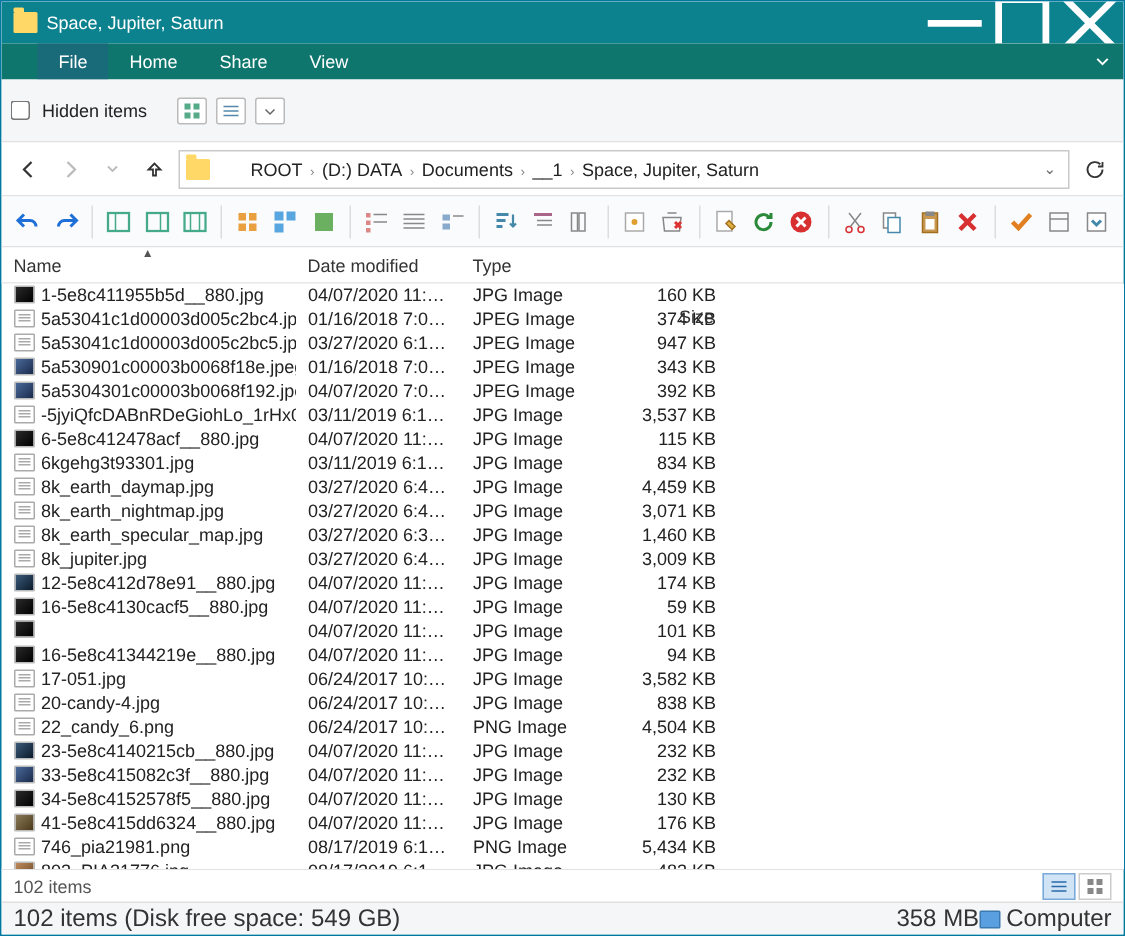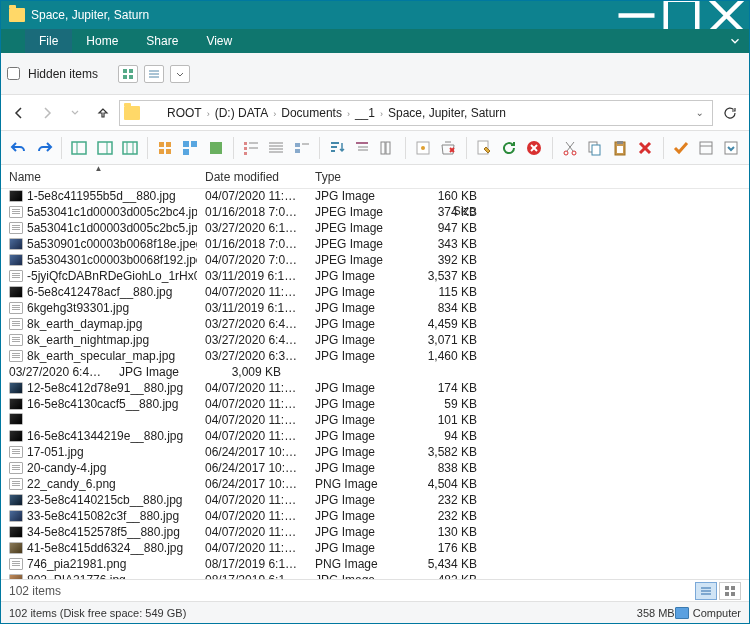--- a/index.html
+++ b/index.html
@@ -71,21 +71,21 @@
   .thumb.c2{background:linear-gradient(135deg,#4a6a9a,#1a2a4a);}
   .thumb.c3{background:linear-gradient(135deg,#2a2a2a,#000);}
   .thumb.c4{background:linear-gradient(135deg,#8a7a5a,#4a3a1a);}
   .thumb.c5{background:linear-gradient(135deg,#3a5a7a,#0a1a2a);}
   
   
   .status1 { height:22px; border-top:1px solid #e1e1e1; display:flex; align-items:center; padding:0 8px; font-size:12px; color:#555; background:#fff;}
   .status1 .spacer{flex:1;}
   .status1 .view-sw { width:22px;height:18px;border:1px solid #ccc;margin-left:2px;display:flex;align-items:center;justify-content:center;}
   .status1 .view-sw.active{background:#d0e4f5;border-color:#7aa8d8;}
-  .status2 { height:22px; border-top:1px solid #e1e1e1; display:flex; align-items:center; padding:0 8px; font-size:11px; color:#333; background:#f5f6f7;}
+  .status2 { height:22px; border-top:1px solid #e1e1e1; display:flex; align-items:center; padding:0 8px; font-size:16px; color:#333; background:#f5f6f7;}
   .status2 .spacer{flex:1;}
   .comp-ic { width:14px;height:12px;background:#5aa0e0;border:1px solid #3a7ab0;border-radius:1px;margin-right:4px;}
   
   
   .list::-webkit-scrollbar { width:16px; }
   .list::-webkit-scrollbar-track { background:#f0f0f0; }
   .list::-webkit-scrollbar-thumb { background:#c0c0c0; border:3px solid #f0f0f0; border-radius:8px;}
   .list::-webkit-scrollbar-button { height:16px; background:#f0f0f0;}
 </style>
 </head>
@@ -471,20 +471,24 @@
     <div class="row">
       <div class="cell name">
         <div class="thumb doc"></div>
         <span>8k_earth_specular_map.jpg</span>
       </div>
   <div class="cell date">03/27/2020 6:37 PM</div>
   <div class="cell type">JPG Image</div>
   <div class="cell size">1,460 KB</div>
     </div>
     <div class="row">
+      <div class="cell name">
+        <div class="thumb doc"></div>
+        <span>8k_jupiter.jpg</span>
+      </div>
   <div class="cell date">03/27/2020 6:45 PM</div>
   <div class="cell type">JPG Image</div>
   <div class="cell size">3,009 KB</div>
     </div>
     <div class="row">
       <div class="cell name">
         <div class="thumb c5"></div>
         <span>12-5e8c412d78e91__880.jpg</span>
       </div>
   <div class="cell date">04/07/2020 11:28 PM</div>

